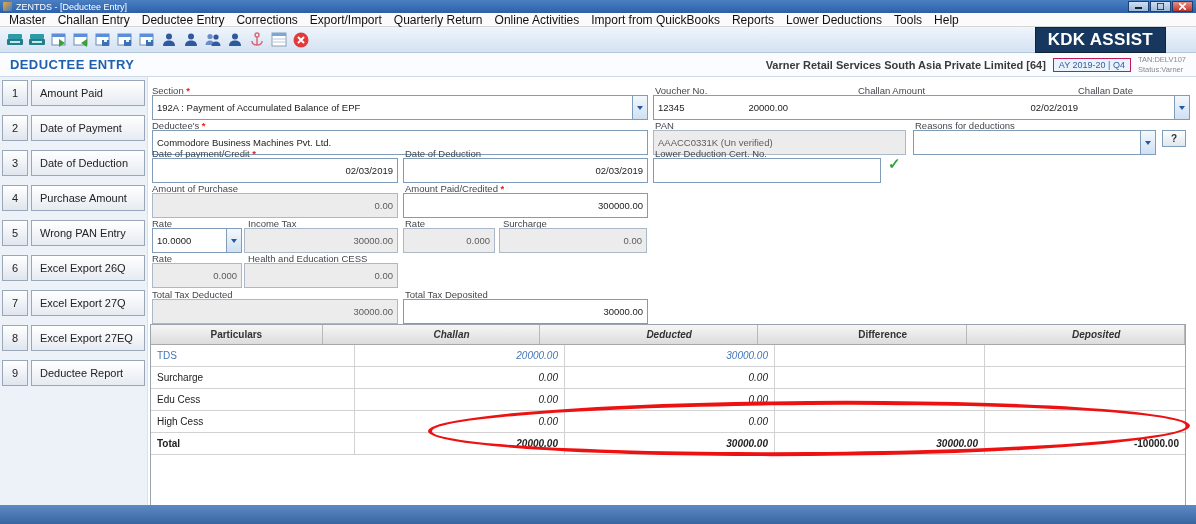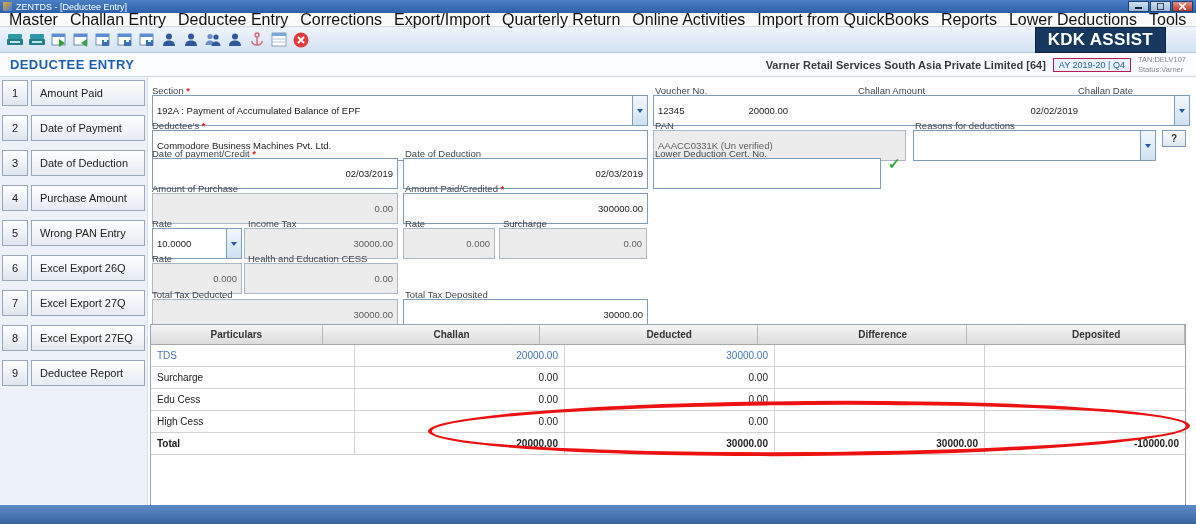--- a/index.html
+++ b/index.html
@@ -10,21 +10,21 @@
   .titlebar { height:13px; background:linear-gradient(#4a80c4,#2c5fa8); display:flex; align-items:center; padding:0 3px; color:#fff; }
   .app-icon { width:9px; height:9px; margin-right:4px; background:linear-gradient(135deg,#f5a623,#3a7bd5); border-radius:1px; }
   .win-title { font-size:9px; white-space:nowrap; }
   .win-btns { margin-left:auto; display:flex; gap:1px; }
   .win-btn { width:21px; height:11px; border:1px solid #1c3f74; background:linear-gradient(#cfe0f2,#9fb9d8); display:flex; align-items:center; justify-content:center; }
   .win-btn.close { background:linear-gradient(#e38f85,#c0392b); }
   .win-btn svg { display:block; }
 
   
   .menubar { height:14px; background:#fbfbfb; border-bottom:1px solid #d6d6d6; display:flex; align-items:center; padding:0 4px; gap:2px; }
-  .menu-item { font-size:16px; padding:0 5px; color:#111; white-space:nowrap; cursor:default; }
+  .menu-item { font-size:12px; padding:0 5px; color:#111; white-space:nowrap; cursor:default; }
 
   
   .toolbar { height:26px; background:linear-gradient(#eff5fc,#d4e2f2); border-bottom:1px solid #b4c8dd; display:flex; align-items:center; padding:0 4px; gap:1px; }
   .tool-btn { width:21px; height:22px; display:flex; align-items:center; justify-content:center; border:1px solid transparent; }
   .kdk-btn { margin-left:auto; margin-right:26px; background:#17375e; color:#fff; font-weight:bold; font-size:17px; padding:2px 12px; border:1px solid #0e2340; letter-spacing:0.3px; }
 
   
   .pagehead { height:24px; background:#fafcff; border-bottom:1px solid #ccdae9; display:flex; align-items:center; padding:0 10px; }
   .page-title { color:#1f5fae; font-weight:bold; font-size:13px; letter-spacing:0.4px; }
   .head-right { margin-left:auto; display:flex; align-items:center; gap:7px; }
@@ -37,42 +37,42 @@
   .sidebar { width:148px; background:#edf2f9; padding:3px 2px; border-right:1px solid #d7e0ec; }
   .side-item { display:flex; gap:3px; height:26px; margin-bottom:9px; cursor:default; }
   .side-num { width:26px; background:linear-gradient(#ffffff,#dfe5ee); border:1px solid #9aa7b8; display:flex; align-items:center; justify-content:center; font-size:11px; }
   .side-label { flex:1; background:linear-gradient(#ffffff,#e6ebf2); border:1px solid #9aa7b8; display:flex; align-items:center; padding-left:8px; font-size:11px; }
 
   .main { flex:1; position:relative; background:#fff; overflow:hidden; }
 
   
   .flabel { position:absolute; font-size:9.5px; color:#44474d; white-space:nowrap; }
   .req::after { content:" *"; color:#e02020; font-weight:bold; }
-  .fld { position:absolute; height:31px; border:1px solid #7f9db9; background:#fff; font-size:9.5px; display:flex; align-items:center; padding:8px 4px; white-space:nowrap; overflow:hidden; }
+  .fld { position:absolute; height:25px; border:1px solid #7f9db9; background:#fff; font-size:9.5px; display:flex; align-items:center; padding:8px 4px; white-space:nowrap; overflow:hidden; }
   .fld.num { justify-content:flex-end; }
   .fld.ro { background:#ececec; color:#5c5c5c; border-color:#aab8c8; }
   .combo { padding-right:17px; }
   .arrow-box { position:absolute; right:0; top:0; bottom:0; width:15px; background:linear-gradient(#f3f8fd,#cfe0f2); border-left:1px solid #7f9db9; display:flex; align-items:center; justify-content:center; }
   .tri-down { width:0; height:0; border:3px solid transparent; border-top:4px solid #2458a6; margin-top:3px; }
   .qbtn { position:absolute; width:24px; height:17px; border:1px solid #7f9db9; background:linear-gradient(#fefefe,#dfe6ee); display:flex; align-items:center; justify-content:center; font-size:10px; font-weight:bold; color:#333; }
   .check { position:absolute; font-size:15px; font-weight:bold; color:#2ea52e; }
 
   .challan-combo { display:flex; align-items:center; }
   .cc-voucher { width:68px; text-align:left; }
   .cc-amount { width:62px; text-align:right; }
   .cc-date { margin-left:210px; width:80px; text-align:right; }
 
   
   .tblwrap { position:absolute; left:2px; top:247px; width:1036px; height:256px; border:1px solid #9aa4b0; background:#fff; }
   .trow { display:flex; height:22px; border-bottom:1px solid #d2d2d2; }
   .trow.thead { height:20px; background:linear-gradient(#f6f6f6,#dcdcdc); border-bottom:1px solid #a8a8a8; font-weight:bold;gap:41px; }
   .tc { border-right:1px solid #d2d2d2; display:flex; align-items:center; padding:0 6px; font-size:10px; overflow:hidden; }
   .thead .tc { justify-content:center; border-right:1px solid #b8b8b8; color:#333; }
   .tc0 { width:204px; }
-  .tc1,.tc2,.tc3 { width:210px; }
+  .tc1,.tc2,.tc3 { width:210px;font-style:italic; }
   .tc4 { width:200px; border-right:none; }
   .tc.amt { justify-content:flex-end; }
   .tds-row .tc { color:#4576b8; }
   .total-row .tc { font-weight:bold; }
 
   
   .red-ellipse { position:absolute; left:280px; top:324px; width:762px; height:55px; border:4px solid #ee1111; border-radius:50%; transform:rotate(-0.4deg); pointer-events:none; }
 
   
   .bottom-frame { height:19px; background:linear-gradient(#5d89c6,#39659f); }

